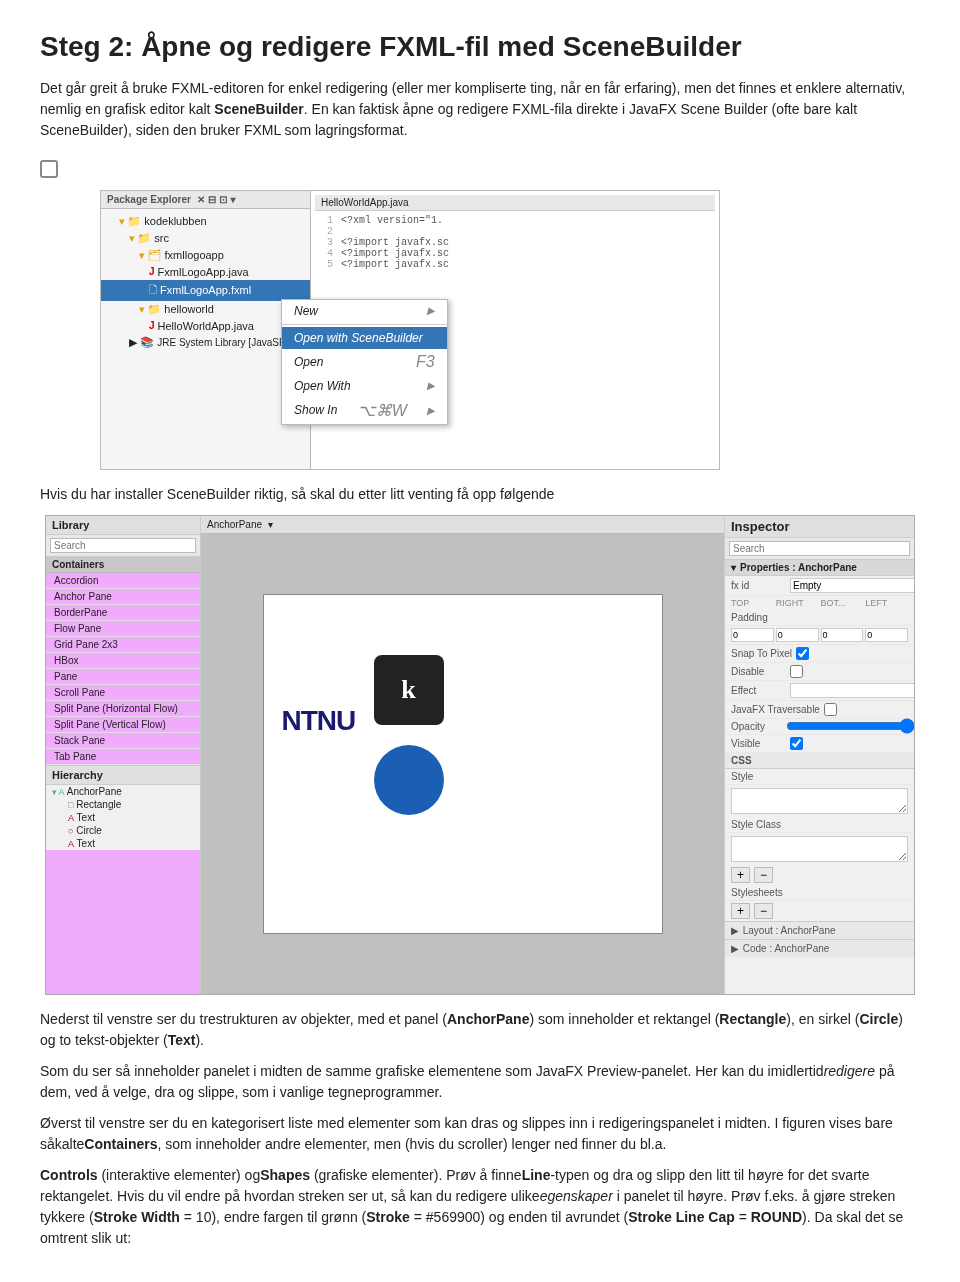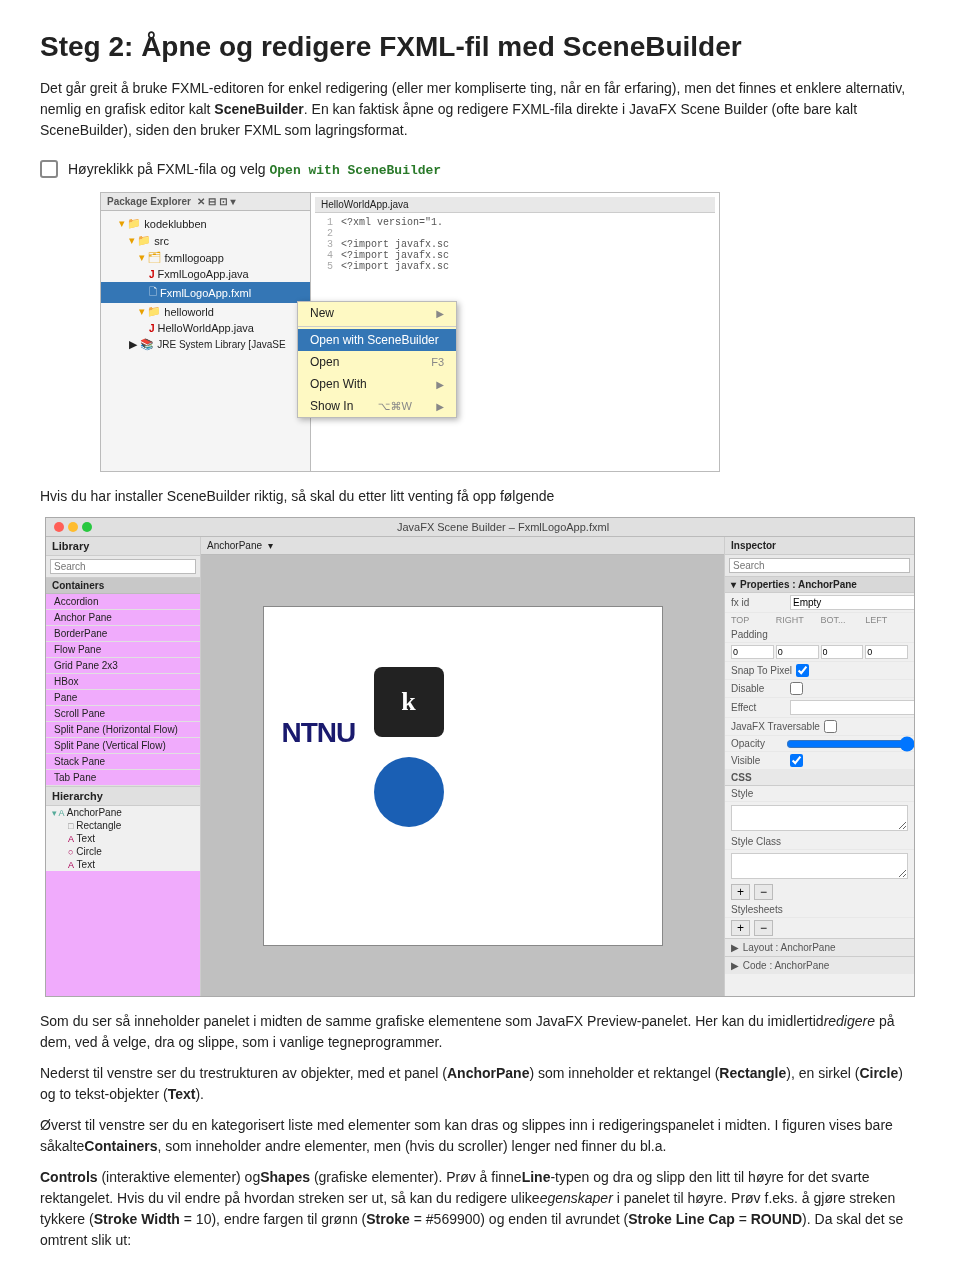--- a/index.html
+++ b/index.html
@@ -116,42 +116,43 @@
       font-size: 10px;
       padding: 4px;
     }
     .code-line { display: flex; gap: 8px; }
     .line-num { color: #aaa; min-width: 14px; text-align: right; }
     .code-content { color: #555; }
 
     
     .ctx-menu {
       position: absolute;
-      left: 196px;
+      left: 180px;
       top: 108px;
-      background: #fef9c3;
+      background: #ffffff;
       border: 1px solid #bbb;
       box-shadow: 2px 2px 6px rgba(0,0,0,0.3);
       min-width: 160px;
       z-index: 10;
       font-size: 12px;
+      font-style: italic;
     }
     .ctx-menu-item {
       padding: 4px 12px;
       cursor: pointer;
       display: flex;
       align-items: center;
       justify-content: space-between;
       gap: 20px;
     }
     .ctx-menu-item.ctx-highlighted {
       background: #3476b5;
       color: white;
     }
-    .ctx-menu-item .shortcut { color: #888; font-size: 11px; }
+    .ctx-menu-item .shortcut { color: #888; font-size: 16px; }
     .ctx-divider { height: 1px; background: #ccc; margin: 2px 0; }
     .ctx-submenu-arrow { font-size: 10px; color: #888; }
 
     
     .sb-screenshot {
       width: 870px;
       height: 480px;
       margin: 10px auto;
       background: #d8d8d8;
       border: 1px solid #aaa;
@@ -302,21 +303,21 @@
       display: flex;
       flex-direction: column;
       overflow: hidden;
       font-size: 10px;
     }
     .sb-inspector-top {
       background: #e0e0e0;
       border-bottom: 1px solid #ccc;
       padding: 3px 6px;
       font-weight: bold;
-      font-size: 10px;
+      font-size: 13px;
       display: flex;
       align-items: center;
       justify-content: space-between;
     }
     .sb-inspector-search {
       padding: 3px 4px;
       background: #e8e8e8;
       border-bottom: 1px solid #ccc;
     }
     .sb-inspector-search input {
@@ -450,23 +451,20 @@
 <div class="text-section">
   <p>
     <span>Det går greit å bruke FXML-editoren for enkel redigering (eller mer kompliserte ting, når en får erfaring), men det finnes et enklere alternativ, nemlig en grafisk editor kalt</span>
     <span class="bold">SceneBuilder</span><span>.</span>
     <span>En kan faktisk åpne og redigere FXML-fila direkte i JavaFX Scene Builder (ofte bare kalt SceneBuilder), siden den bruker FXML som lagringsformat.</span>
   </p>
 </div>
 
 <div class="step-row">
   <div class="step-checkbox"></div>
-  <div class="step-text">
-    <span>Høyreklikk på FXML-fila og velg </span><span class="code-inline green-text">Open with SceneBuilder</span>
-  </div>
 </div>
 
 <div class="ctx-screenshot">
 
   <div class="pkg-panel">
     <div class="pkg-title-bar">
       <span>Package Explorer</span>
       <span>✕ ⊟ ⊡ ▾</span>
     </div>
     <div class="pkg-tree">
@@ -553,28 +551,20 @@
       <span class="shortcut">⌥⌘W</span>
       <span class="ctx-submenu-arrow">▶</span>
     </div>
   </div>
 </div>
 
 <p style="margin: 14px 0 10px 0;">Hvis du har installer SceneBuilder riktig, så skal du etter litt venting få opp følgende</p>
 
 <div class="sb-screenshot">
 
-  <div class="sb-titlebar">
-    <div class="sb-traffic-lights">
-      <div class="sb-tl sb-tl-red"></div>
-      <div class="sb-tl sb-tl-yellow"></div>
-      <div class="sb-tl sb-tl-green"></div>
-    </div>
-    <div class="sb-title">JavaFX Scene Builder – FxmlLogoApp.fxml</div>
-  </div>
 
   <div class="sb-body">
 
     <div class="sb-left">
       <div class="sb-panel-title">
         <span>Library</span>
       </div>
       <div class="sb-search-bar">
         <input type="text" placeholder="Search" style="">
       </div>
@@ -717,24 +707,24 @@
       <div class="sb-bottom-section">
         <span>▶</span>
         <span>Code : AnchorPane</span>
       </div>
     </div>
   </div>
 </div>
 
 <div class="text-section" style="margin-top: 14px;">
   <p>
-    <span>Som du ser så inneholder panelet i midten de samme grafiske elementene som JavaFX Preview-panelet. Her kan du imidlertid</span><em>redigere</em><span> på dem, ved å velge, dra og slippe, som i vanlige tegneprogrammer.</span>
+    <span>Nederst til venstre ser du trestrukturen av objekter, med et panel (</span><strong>AnchorPane</strong><span>) som inneholder et rektangel (</span><strong>Rectangle</strong><span>), en sirkel (</span><strong>Circle</strong><span>) og to tekst-objekter (</span><strong>Text</strong><span>).</span>
   </p>
   <p>
-    <span>Nederst til venstre ser du trestrukturen av objekter, med et panel (</span><strong>AnchorPane</strong><span>) som inneholder et rektangel (</span><strong>Rectangle</strong><span>), en sirkel (</span><strong>Circle</strong><span>) og to tekst-objekter (</span><strong>Text</strong><span>).</span>
+    <span>Som du ser så inneholder panelet i midten de samme grafiske elementene som JavaFX Preview-panelet. Her kan du imidlertid</span><em>redigere</em><span> på dem, ved å velge, dra og slippe, som i vanlige tegneprogrammer.</span>
   </p>
   <p>
     <span>Øverst til venstre ser du en kategorisert liste med elementer som kan dras og slippes inn i redigeringspanelet i midten. I figuren vises bare såkalte</span><strong>Containers</strong><span>, som inneholder andre elementer, men (hvis du scroller) lenger ned finner du bl.a.</span>
   </p>
   <p>
     <strong>Controls</strong><span> (interaktive elementer) og</span><strong>Shapes</strong><span> (grafiske elementer). Prøv å finne</span><strong>Line</strong><span>-typen og dra og slipp den litt til høyre for det svarte rektangelet. Hvis du vil endre på hvordan streken ser ut, så kan du redigere ulike</span><em>egenskaper</em><span> i panelet til høyre. Prøv f.eks. å gjøre streken tykkere (</span><strong>Stroke Width</strong><span> = 10), endre fargen til grønn (</span><strong>Stroke</strong><span> = #569900) og enden til avrundet (</span><strong>Stroke Line Cap</strong><span> =</span> <strong>ROUND</strong><span>). Da skal det se omtrent slik ut:</span>
   </p>
 </div>
 
 </body></html>

